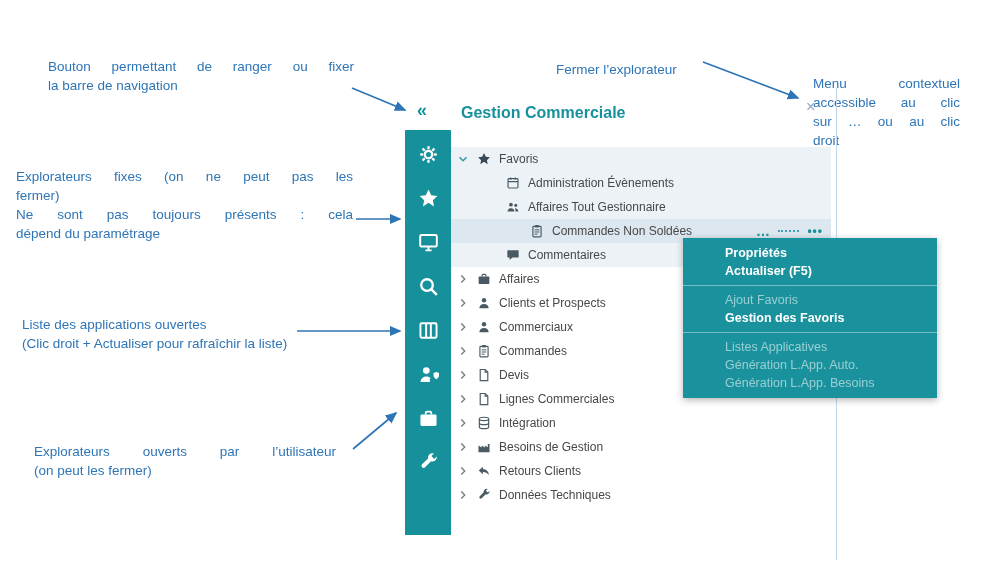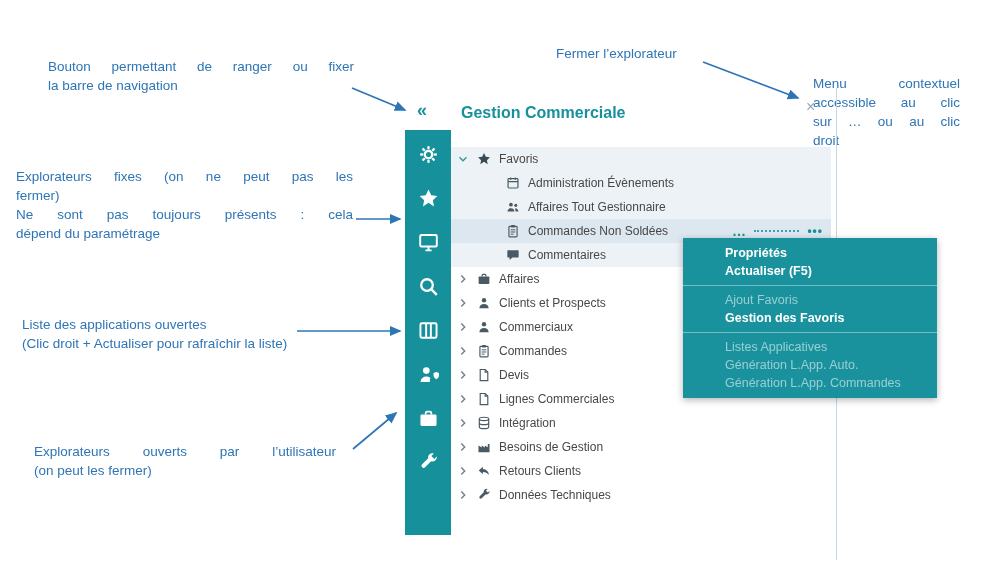--- a/index.html
+++ b/index.html
@@ -25,21 +25,21 @@
   
   .sidebar { position:absolute; left:405px; top:130px; width:46px; height:405px; background:#16919c;
              display:flex; flex-direction:column; align-items:center; padding-top:2px; }
   .sbi { height:44px; width:100%; display:flex; align-items:center; justify-content:center; cursor:pointer; }
   .sbi svg { width:21px; height:21px; color:#ffffff; }
 
   
   .tree { position:absolute; left:451px; top:147px; width:380px; }
   .trow { display:flex; align-items:center; height:24px; color:#474747; font-size:12px; cursor:pointer; }
   .trow.grp { background:#edf2f6; }
-  .trow.sel { background:#dde7ef; }
+  .trow.sel { background:#dde7ef;padding-left:24px; }
   .chev { width:12px; height:12px; margin-left:6px; flex:none; }
   .chev.teal { color:#2f93a0; }
   .chev.gray { color:#6a7a85; }
   .ticon { width:14px; height:14px; margin-left:8px; margin-right:8px; flex:none; color:#4a5a64; }
   .ticon.star { color:#3a4a55; }
   .lvl1 > .ticon { margin-left:55px; }
   .tlabel { white-space:nowrap; }
 
   .row-ellipsis { color:#16919c; font-weight:bold; margin-left:64px; font-size:14px; line-height:10px; }
   .dotted-leader { flex:1; border-top:2px dotted #3fa0ae; margin:0 8px; height:0; }
@@ -149,21 +149,21 @@
   </defs>
 </svg>
 
 <div class="canvas">
 
   <div class="note" style="left:48px; top:57px; width:306px;">
     <div class="jline">Bouton permettant de ranger ou fixer</div>
     <div>la barre de navigation</div>
   </div>
 
-  <div class="note" style="left:556px; top:44px;">
+  <div class="note" style="left:556px; top:60px;">
     <div>Fermer l’explorateur</div>
   </div>
 
   <div class="note" style="left:813px; top:74px; width:147px;">
     <div class="jline">Menu contextuel</div>
     <div class="jline">accessible au clic</div>
     <div class="jline">sur … ou au clic</div>
     <div>droit</div>
   </div>
 
@@ -393,16 +393,16 @@
 
   <div class="ctx">
     <div class="mi normal">Propriétés</div>
     <div class="mi normal">Actualiser (F5)</div>
     <div class="sep"></div>
     <div class="mi disabled">Ajout Favoris</div>
     <div class="mi highlight">Gestion des Favoris</div>
     <div class="sep"></div>
     <div class="mi disabled">Listes Applicatives</div>
     <div class="mi disabled">Génération L.App. Auto.</div>
-    <div class="mi disabled">Génération L.App. Commandes</div>
+    <div class="mi disabled">Génération L.App. Besoins</div>
   </div>
 
 </div>
 
 </body></html>

